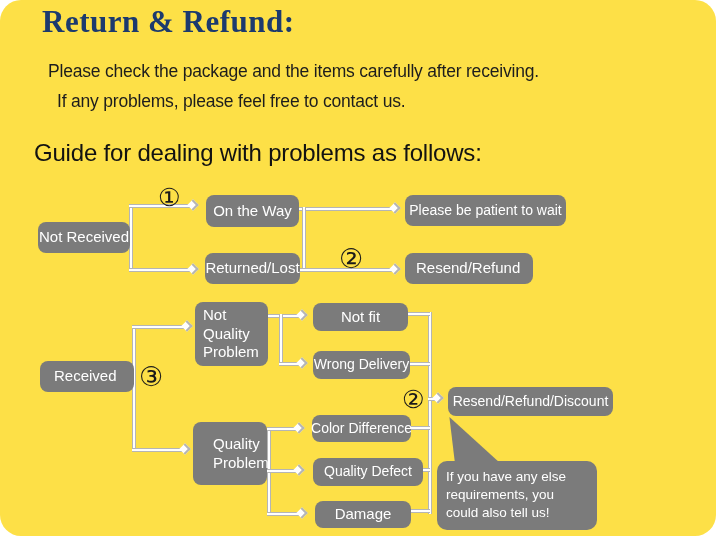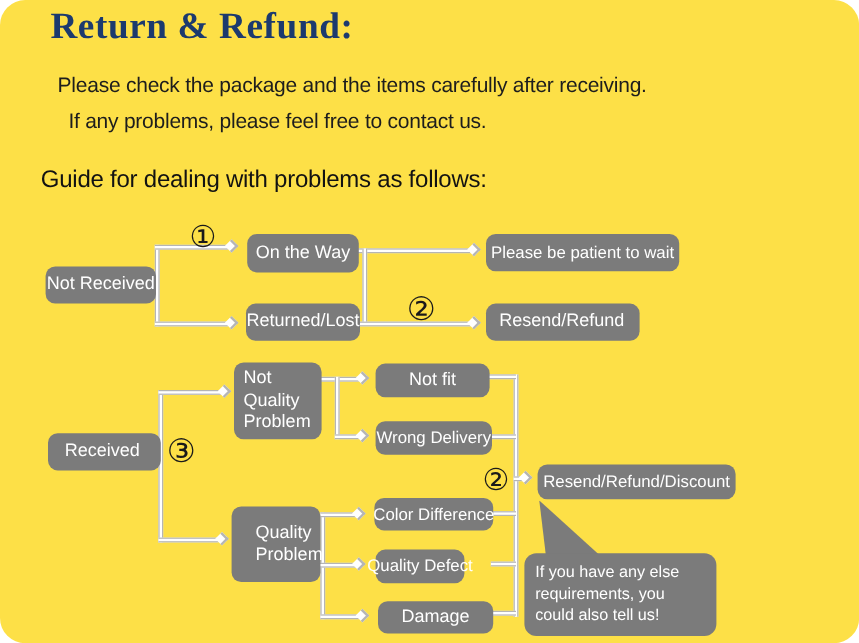--- a/index.html
+++ b/index.html
@@ -5,21 +5,21 @@
   html,body{margin:0;padding:0;}
   body{background:#ffffff;font-family:"Liberation Sans",sans-serif;}
   #canvas{position:relative;width:716px;height:536px;background:#fde047;overflow:hidden;border-radius:21px;}
 
   .title{position:absolute;left:42px;top:4px;
          font-family:"Liberation Serif",serif;font-weight:bold;font-size:31px;
          color:var(--c-title,#1c3a6e);letter-spacing:0.5px;}
   .intro{position:absolute;color:var(--c-text,#1d1d1d);font-size:17.5px;letter-spacing:-0.2px;}
   .intro1{left:48px;top:61px;}
   .intro2{left:57px;top:91px;}
-  .guide{position:absolute;left:34px;top:139px;font-size:20px;color:#121212;letter-spacing:-0.2px;}
+  .guide{position:absolute;left:34px;top:139px;font-size:24px;color:#121212;letter-spacing:-0.2px;}
 
   .node{position:absolute;background:var(--c-node_bg,#7b7b7b);color:var(--c-node_text,#ffffff);
         border-radius:8px;display:flex;align-items:center;justify-content:center;
         font-size:15px;box-sizing:border-box;white-space:nowrap;line-height:1.25;}
   .node.left{justify-content:flex-start;text-align:left;}
   .node.wrap{white-space:normal;}
   .fs14{font-size:14px;}
 
   .hline{position:absolute;height:4px;background:#ffffff;box-sizing:border-box;
          border-top:1px solid var(--c-line,#b5b5b5);border-bottom:1px solid var(--c-line,#b5b5b5);}
@@ -99,20 +99,20 @@
   <div class="node fs14" style="left:405px;top:195px;width:161px;height:31px;">Please be patient to wait</div>
   <div class="node left" style="left:405px;top:253px;width:128px;height:31px;padding-left:11px;">Resend/Refund</div>
 
   <div class="node left" style="left:40px;top:361px;width:94px;height:31px;padding-left:14px;">Received</div>
   <div class="node left wrap" style="left:195px;top:302px;width:73px;height:64px;padding-left:8px;">Not Quality Problem</div>
   <div class="node left wrap" style="left:193px;top:422px;width:74px;height:63px;padding-left:20px;">Quality Problem</div>
 
   <div class="node" style="left:313px;top:303px;width:95px;height:28px;">Not fit</div>
   <div class="node fs14" style="left:313px;top:351px;width:97px;height:28px;">Wrong Delivery</div>
   <div class="node fs14" style="left:312px;top:415px;width:99px;height:27px;">Color Difference</div>
-  <div class="node fs14" style="left:313px;top:458px;width:74px;height:28px;">Quality Defect</div>
+  <div class="node fs14" style="left:313px;top:458px;width:110px;height:28px;">Quality Defect</div>
   <div class="node" style="left:315px;top:501px;width:96px;height:27px;">Damage</div>
   <div class="node fs14" style="left:448px;top:387px;width:165px;height:29px;">Resend/Refund/Discount</div>
 
   <div class="bubble-tail"></div>
   <div class="bubble">If you have any else requirements, you could also tell us!</div>
 
 </div>
 
 </body></html>

